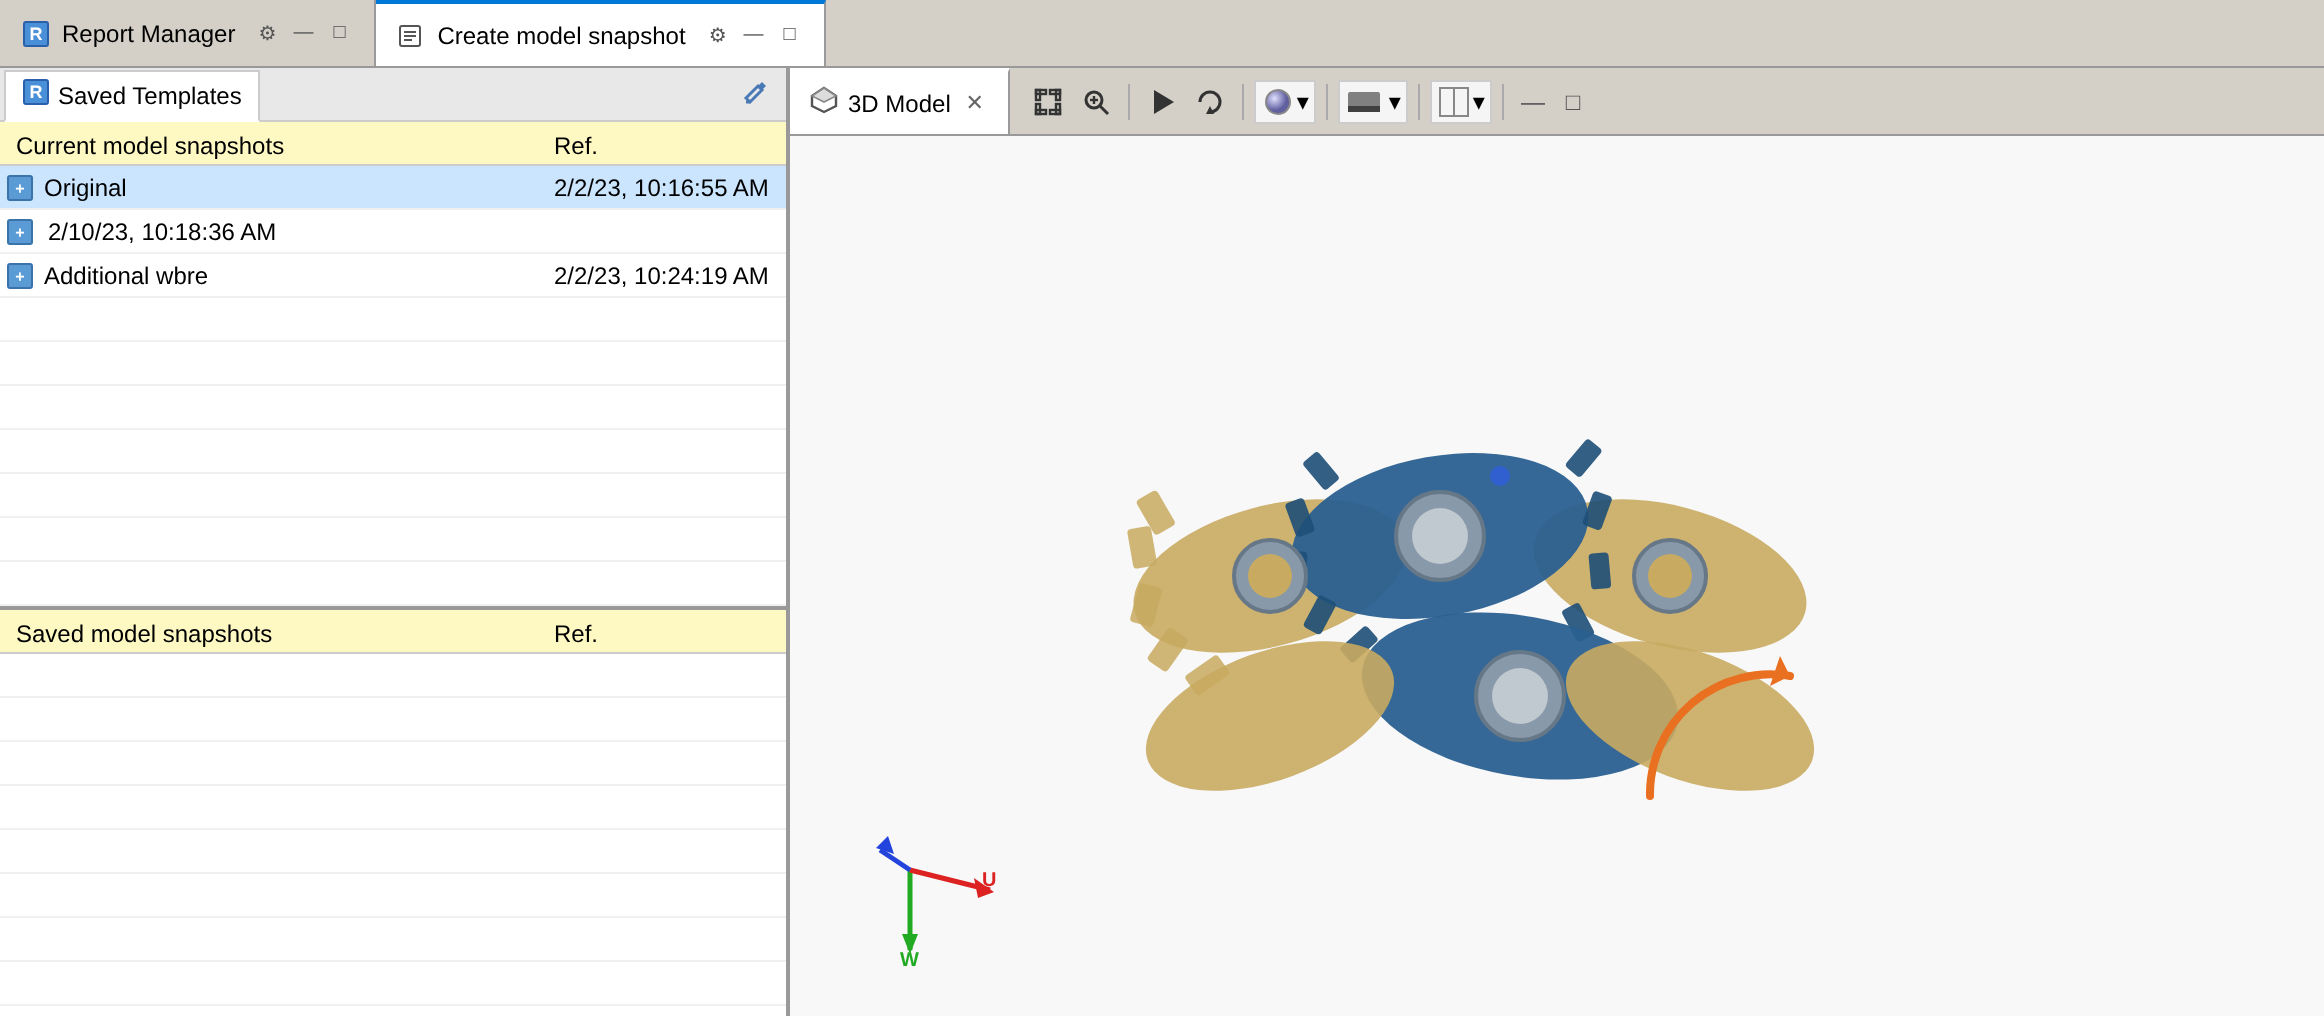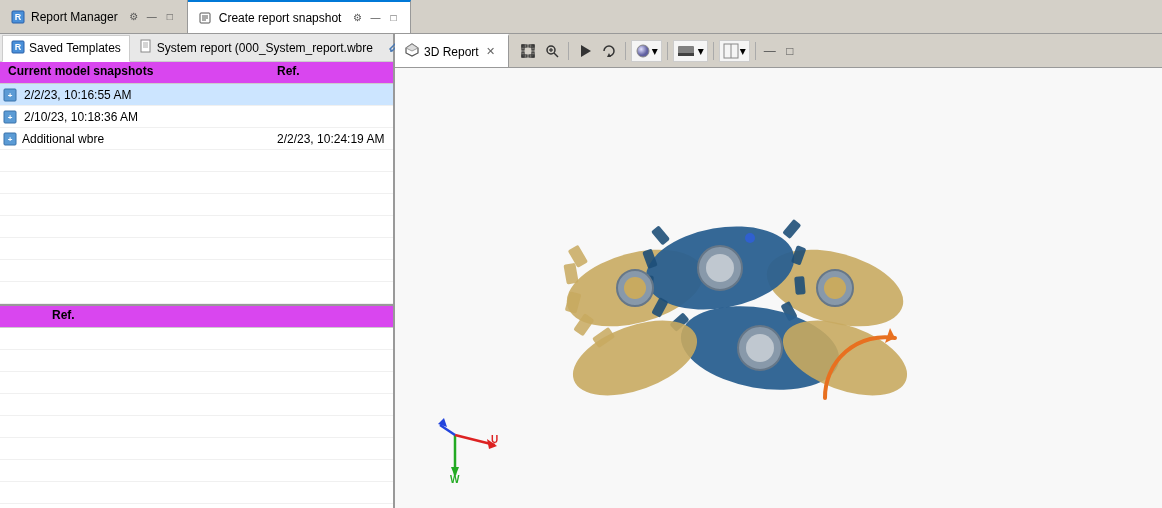--- a/index.html
+++ b/index.html
@@ -114,36 +114,35 @@
       flex: 1;
       display: flex;
       flex-direction: column;
       border-bottom: 2px solid #999;
     }
     .table-section:last-child {
       border-bottom: none;
     }
     .table-header-row {
       display: flex;
-      background: #d946ef;
+      background: #fef9c3;
       border-bottom: 1px solid #ccc;
-      font-weight: bold;
+      font-weight: normal;
       height: 22px;
-      align-items: flex-start;
+      align-items: flex-end;
     }
     .table-col-main {
       flex: 1;
       padding: 2px 4px 2px 8px;
       overflow: hidden;
     }
     .table-col-ref {
       width: 120px;
       padding: 2px 4px;
       text-align: left;
-      margin-left: 48px;
     }
     .table-body {
       flex: 1;
       overflow: hidden;
     }
     .table-row {
       display: flex;
       height: 22px;
       align-items: center;
       border-bottom: 1px solid #f0f0f0;
@@ -297,21 +296,21 @@
   </div>
   <div class="top-tab active">
     <span class="top-tab-icon">
       <svg width="14" height="14" viewBox="0 0 14 14">
         <rect x="1" y="2" width="10" height="10" rx="1" fill="none" stroke="#555" stroke-width="1"></rect>
         <line x1="3" y1="5" x2="9" y2="5" stroke="#555" stroke-width="1"></line>
         <line x1="3" y1="7" x2="9" y2="7" stroke="#555" stroke-width="1"></line>
         <line x1="3" y1="9" x2="7" y2="9" stroke="#555" stroke-width="1"></line>
       </svg>
     </span>
-    <span>Create report snapshot</span>
+    <span>Create model snapshot</span>
     <div class="tab-controls">
       <span class="tab-ctrl-btn">⚙</span>
       <span class="tab-ctrl-btn">—</span>
       <span class="tab-ctrl-btn">□</span>
     </div>
   </div>
 </div>
 
 <div class="main-layout">
 
@@ -319,31 +318,20 @@
 
     <div class="sub-tabs">
       <div class="sub-tab active">
         <span>
           <svg width="14" height="14" viewBox="0 0 14 14">
             <rect x="1" y="1" width="12" height="12" rx="1" fill="#4a90d9" stroke="#2a60a9" stroke-width="1"></rect>
             <text x="7" y="10" text-anchor="middle" fill="white" font-size="9" font-weight="bold">R</text>
           </svg>
         </span>
         <span>Saved Templates</span>
-      </div>
-      <div class="sub-tab">
-        <span>
-          <svg width="14" height="14" viewBox="0 0 14 14">
-            <rect x="2" y="1" width="9" height="12" rx="0" fill="white" stroke="#888" stroke-width="1"></rect>
-            <line x1="4" y1="4" x2="9" y2="4" stroke="#aaa" stroke-width="1"></line>
-            <line x1="4" y1="6" x2="9" y2="6" stroke="#aaa" stroke-width="1"></line>
-            <line x1="4" y1="8" x2="9" y2="8" stroke="#aaa" stroke-width="1"></line>
-          </svg>
-        </span>
-        <span>System report (000_System_report.wbre</span>
       </div>
       <div class="sub-tab-edit" title="Edit">
         <svg width="14" height="14" viewBox="0 0 14 14">
           <path d="M2 10 L8 4 L10 6 L4 12 Z" fill="none" stroke="#4a7ab5" stroke-width="1.5"></path>
           <path d="M8 4 L10 2 L12 4 L10 6 Z" fill="#4a7ab5"></path>
           <line x1="2" y1="12" x2="4" y2="12" stroke="#4a7ab5" stroke-width="1.5"></line>
         </svg>
       </div>
     </div>
 
@@ -354,20 +342,21 @@
       </div>
       <div class="table-body">
 
         <div class="table-row selected">
           <span class="table-row-icon">
             <svg width="14" height="14" viewBox="0 0 14 14">
               <rect x="1" y="1" width="12" height="12" rx="1" fill="#5b9bd5" stroke="#3a72aa" stroke-width="1"></rect>
               <text x="7" y="10" text-anchor="middle" fill="white" font-size="8" font-weight="bold">+</text>
             </svg>
           </span>
+          <span class="table-row-name">Original</span>
           <span class="table-row-date">2/2/23, 10:16:55 AM</span>
         </div>
 
         <div class="table-row">
           <span class="table-row-icon">
             <svg width="14" height="14" viewBox="0 0 14 14">
               <rect x="1" y="1" width="12" height="12" rx="1" fill="#5b9bd5" stroke="#3a72aa" stroke-width="1"></rect>
               <text x="7" y="10" text-anchor="middle" fill="white" font-size="8" font-weight="bold">+</text>
             </svg>
           </span>
@@ -392,20 +381,21 @@
           <div class="empty-row"></div>
           <div class="empty-row"></div>
           <div class="empty-row"></div>
           <div class="empty-row"></div>
         </div>
       </div>
     </div>
 
     <div class="table-section" style="flex: 1;">
       <div class="table-header-row">
+        <div class="table-col-main">Saved model snapshots</div>
         <div class="table-col-ref">Ref.</div>
       </div>
       <div class="table-body">
         <div class="empty-rows">
           <div class="empty-row"></div>
           <div class="empty-row"></div>
           <div class="empty-row"></div>
           <div class="empty-row"></div>
           <div class="empty-row"></div>
           <div class="empty-row"></div>
@@ -421,21 +411,21 @@
   <div class="right-panel">
 
     <div class="model-tabs">
       <div class="model-tab">
         <span>
           <svg width="14" height="14" viewBox="0 0 14 14">
             <polygon points="7,1 13,5 13,10 7,13 1,10 1,5" fill="none" stroke="#555" stroke-width="1.2"></polygon>
             <polygon points="7,1 13,5 7,8 1,5" fill="#ddd" stroke="#888" stroke-width="0.8"></polygon>
           </svg>
         </span>
-        <span>3D Report</span>
+        <span>3D Model</span>
         <span class="model-tab-close">✕</span>
       </div>
       <div class="model-toolbar">
 
         <span class="model-toolbar-btn" title="Fit">
           <svg width="16" height="16" viewBox="0 0 16 16">
             <rect x="2" y="2" width="5" height="2" fill="none" stroke="#333" stroke-width="1.2"></rect>
             <rect x="2" y="2" width="2" height="5" fill="none" stroke="#333" stroke-width="1.2"></rect>
             <rect x="9" y="2" width="5" height="2" fill="none" stroke="#333" stroke-width="1.2"></rect>
             <rect x="12" y="2" width="2" height="5" fill="none" stroke="#333" stroke-width="1.2"></rect>

